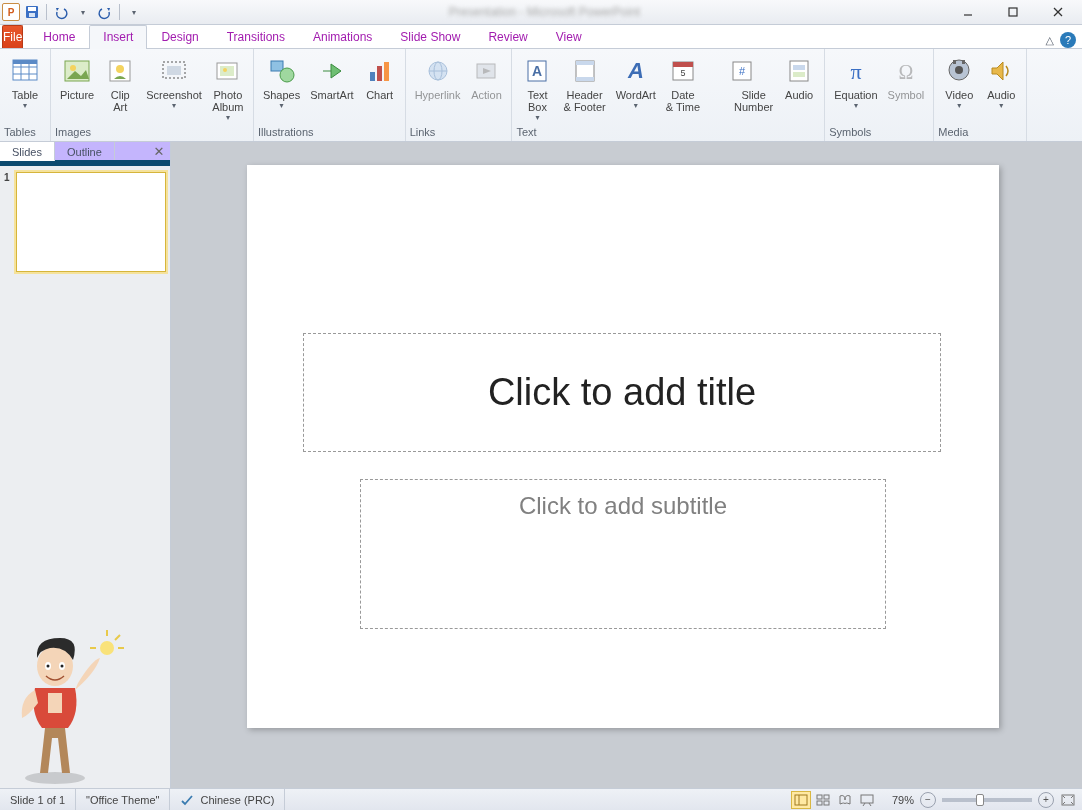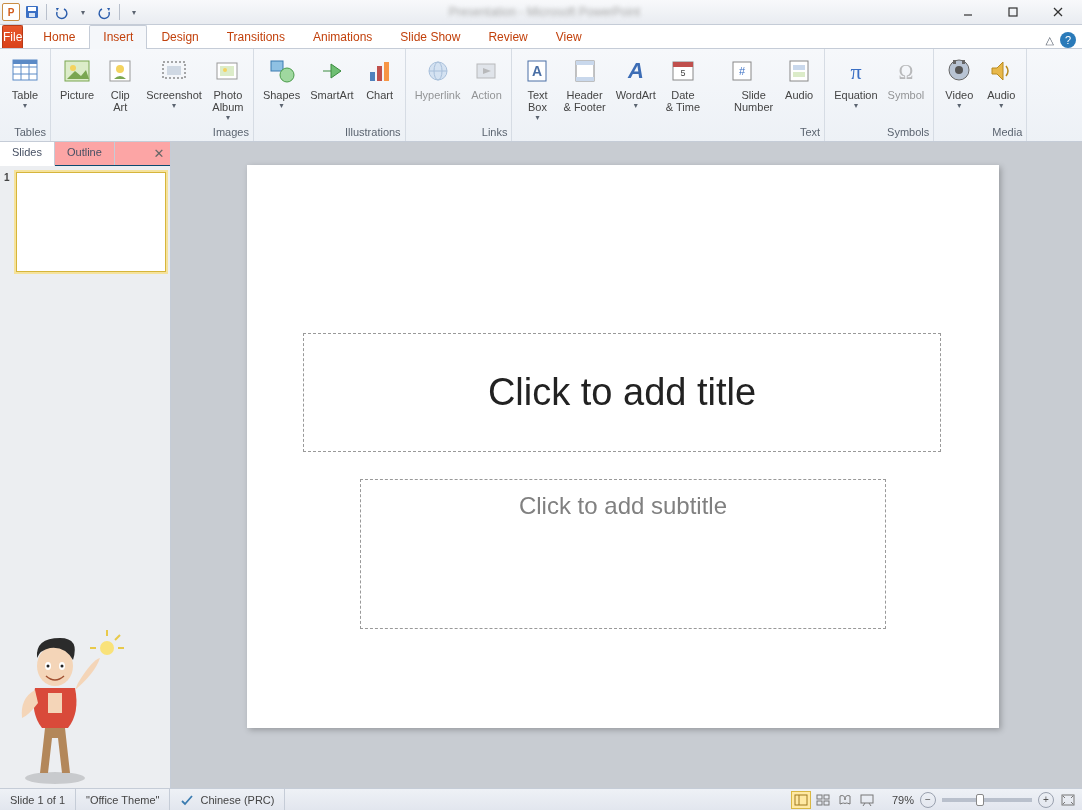--- a/index.html
+++ b/index.html
@@ -10,41 +10,41 @@
 .app-icon { width:18px; height:18px; background:#fff; border:1px solid #c98c44; display:flex; align-items:center; justify-content:center; color:#d25c1d; font-weight:bold; font-size:10px; margin-right:2px; border-radius:2px; }
 .qat { display:flex; align-items:center; gap:2px; }
 .qat-btn { width:20px; height:20px; display:flex; align-items:center; justify-content:center; cursor:pointer; }
 .qat-sep { width:1px; height:16px; background:#b9c0cc; margin:0 2px; }
 .winbtns { margin-left:auto; display:flex; }
 .winbtn { width:45px; height:20px; display:flex; align-items:center; justify-content:center; cursor:pointer; color:#444; }
 .title-blur { flex:1; text-align:center; color:#aaa; filter:blur(2px); font-size:12px; white-space:nowrap; overflow:hidden; }
 
 
 .tabs { height:24px; display:flex; align-items:flex-end; border-bottom:1px solid #c5ccd7; padding-left:2px; background:#fff; }
-.tab { padding:4px 13px; font-size:12px; color:#c2410c; cursor:pointer; border:1px solid transparent; border-bottom:none; }
+.tab { padding:4px 13px; font-size:12px; color:#a21caf; cursor:pointer; border:1px solid transparent; border-bottom:none; }
 .tab.file { background:linear-gradient(#e8562a,#d9411a); color:#fff; border-color:#b73a17; border-radius:2px 2px 0 0; margin-right:6px; padding:4px 0; }
 .tab.active { background:#f5f7fa; border-color:#c5ccd7; border-radius:2px 2px 0 0; position:relative; }
 .tab.active::after { content:""; position:absolute; left:0; right:0; bottom:-1px; height:2px; background:#f5f7fa; }
 .tab-help { margin-left:auto; display:flex; align-items:center; gap:6px; padding-right:6px; }
 .help-icon { width:16px; height:16px; background:#2a7ab9; border-radius:50%; color:#fff; display:flex; align-items:center; justify-content:center; font-size:11px; cursor:pointer; }
 
 
 .ribbon { height:93px; background:linear-gradient(#f6f8fb,#edf1f6); border-bottom:1px solid #c5ccd7; display:flex; }
 .group { display:flex; flex-direction:column; border-right:1px solid #d6dce4; padding:2px 4px 0; }
 .group-items { display:flex; flex:1; align-items:flex-start; }
-.group-label { text-align:right; font-size:11px; color:#5b6470; padding:2px 0 3px; }
+.group-label { text-align:left; font-size:11px; color:#5b6470; padding:2px 0 3px; }
 .rbtn { display:flex; flex-direction:column; align-items:center; justify-content:flex-start; padding:3px 4px 0; cursor:pointer; border:1px solid transparent; border-radius:3px; min-width:40px; }
 .rbtn.disabled { opacity:.55; cursor:default; }
 .rlabel { font-size:11px; color:#444; text-align:center; margin-top:2px; line-height:12px; }
 .ricon { width:32px; height:32px; display:flex; align-items:center; justify-content:center; }
 .dd { font-size:8px; color:#5b6470; }
 
 
 .left-pane { width:171px; background:#eceef1; border-right:1px solid #c5ccd7; display:flex; flex-direction:column; position:relative; }
-.pane-tabs { height:24px; display:flex; background:#fca5a5; border-bottom:1px solid #0c4a6e; }
+.pane-tabs { height:24px; display:flex; background:#c4b5fd; border-bottom:6px solid #0c4a6e; }
 .pane-tab { padding:4px 12px; font-size:11px; color:#475164; cursor:pointer; border-right:1px solid #c5ccd7; }
 .pane-tab.active { background:#fff; border-bottom:1px solid #fff; margin-bottom:-1px; }
 .pane-close { margin-left:auto; width:22px; display:flex; align-items:center; justify-content:center; cursor:pointer; color:#666; font-size:13px; }
 .thumb-row { display:flex; padding:6px 4px; }
 .thumb-num { width:12px; font-size:10px; font-weight:bold; color:#444; }
 .thumb { flex:1; height:100px; background:#fff; border:1px solid #d6b53b; box-shadow:0 0 0 2px #f5e29c; cursor:pointer; }
 .assistant { position:absolute; bottom:0; left:0; width:140px; height:170px; pointer-events:none; }
 
 
 .center { flex:1; display:flex; flex-direction:column; background:#c8ccd2; }

